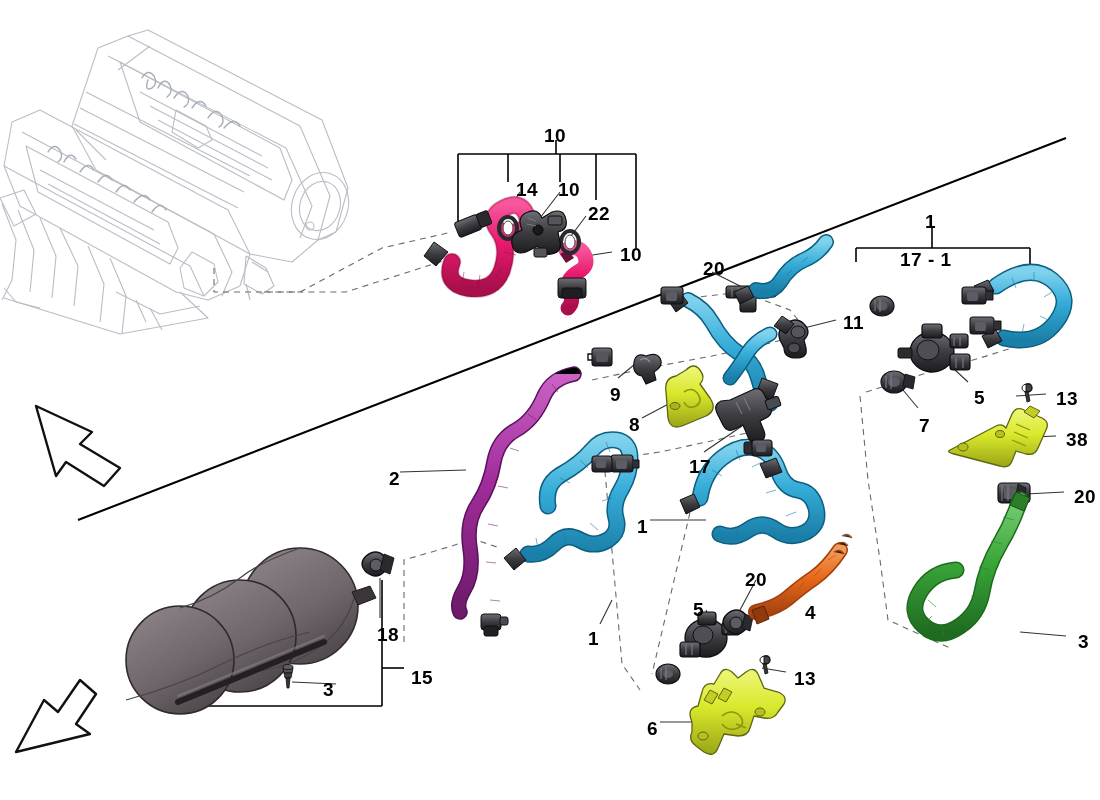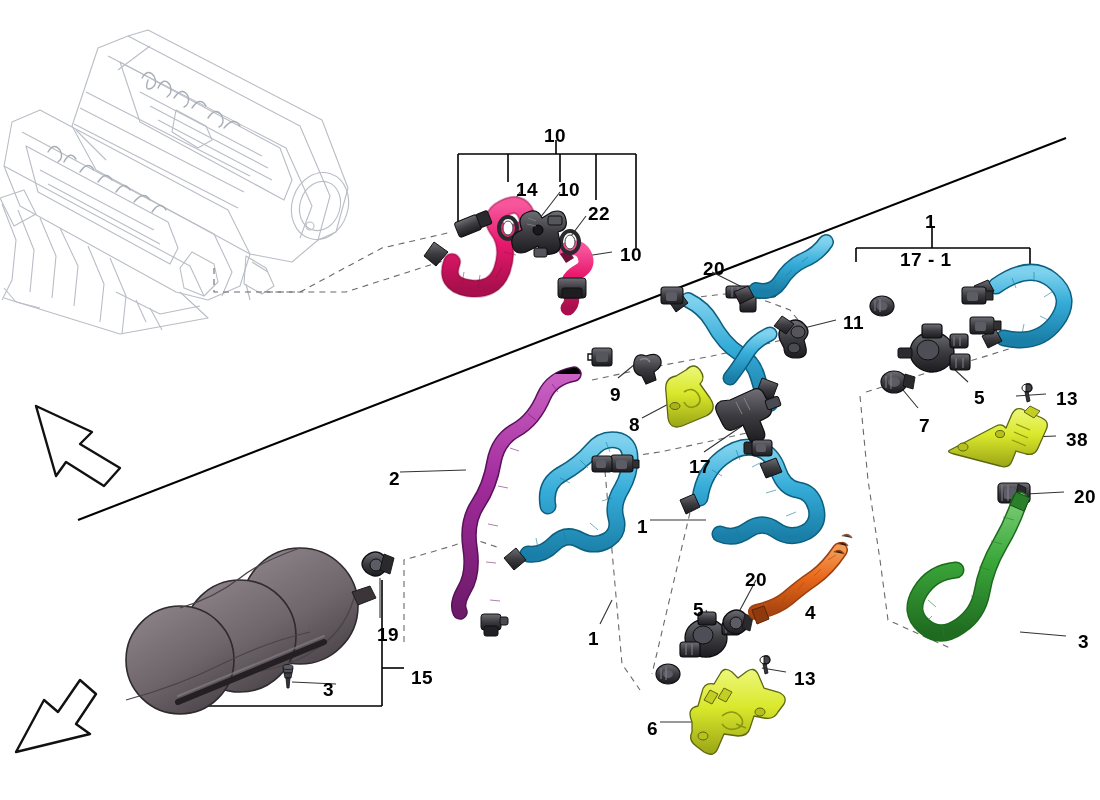--- a/index.html
+++ b/index.html
@@ -603,21 +603,21 @@
   <div class="lbl" style="left:629px;top:415px">8</div>
   <div class="lbl" style="left:974px;top:388px">5</div>
   <div class="lbl" style="left:1056px;top:389px">13</div>
   <div class="lbl" style="left:919px;top:416px">7</div>
   <div class="lbl" style="left:1066px;top:430px">38</div>
   <div class="lbl" style="left:389px;top:469px">2</div>
   <div class="lbl" style="left:689px;top:457px">17</div>
   <div class="lbl" style="left:1074px;top:487px">20</div>
   <div class="lbl" style="left:637px;top:517px">1</div>
   <div class="lbl" style="left:745px;top:570px">20</div>
-  <div class="lbl" style="left:377px;top:625px">19</div>
+  <div class="lbl" style="left:377px;top:625px">18</div>
   <div class="lbl" style="left:805px;top:603px">4</div>
   <div class="lbl" style="left:693px;top:600px">5</div>
   <div class="lbl" style="left:588px;top:629px">1</div>
   <div class="lbl" style="left:1078px;top:632px">3</div>
   <div class="lbl" style="left:794px;top:669px">13</div>
   <div class="lbl" style="left:411px;top:668px">15</div>
   <div class="lbl" style="left:323px;top:680px">3</div>
   <div class="lbl" style="left:647px;top:719px">6</div>
 
 </div>

